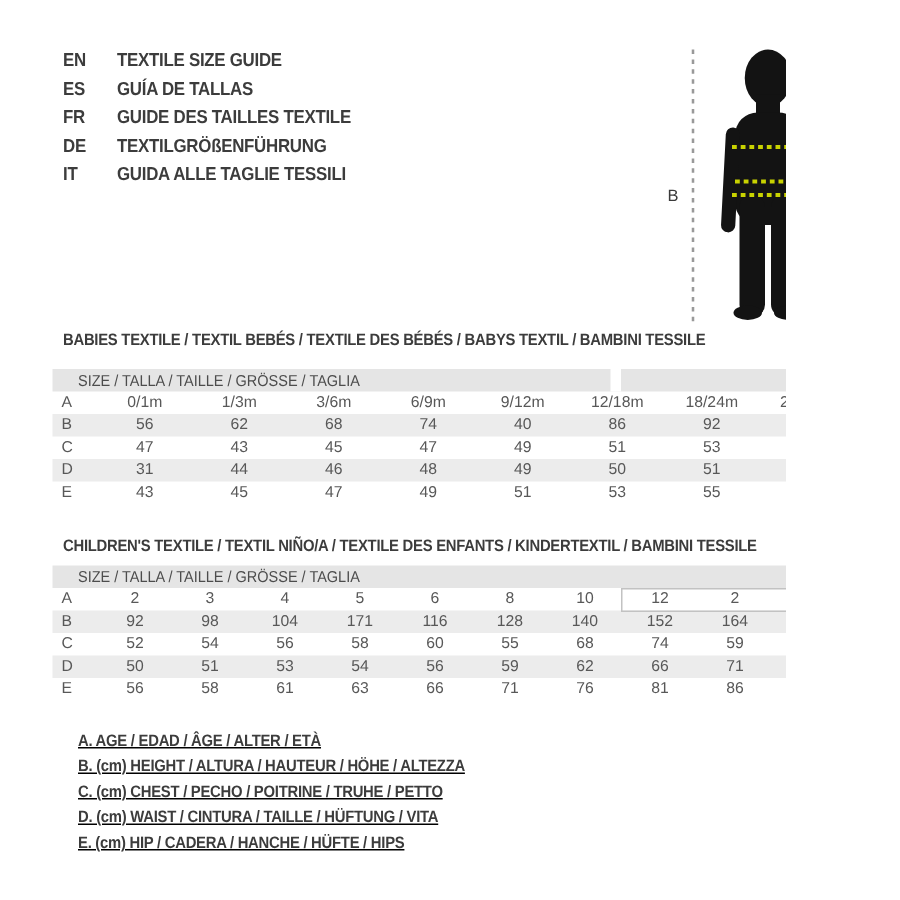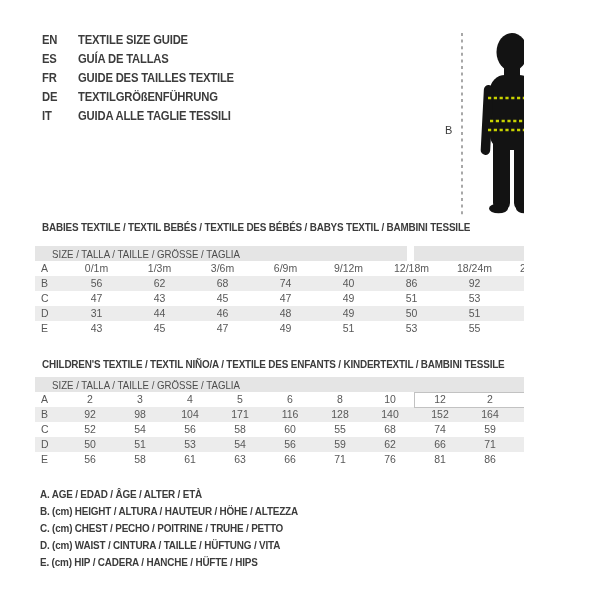--- a/index.html
+++ b/index.html
@@ -38,21 +38,21 @@
   .babies .trow   { grid-template-columns:30px repeat(8,63px); }
   .children .trow { grid-template-columns:30px repeat(9,50px); }
   .trow.alt { background:#ececec; }
   .cell { text-align:center; line-height:15px; }
   .cell.rowlabel { text-align:left; padding-left:6px; }
   .bar-gap { position:absolute; left:372px; top:0; width:7px; height:15px; background:#ffffff; }
   .sel-box { position:absolute; left:379px; top:15px; width:159px; height:16px;
              border:1px solid #c2c2c2; box-sizing:border-box; pointer-events:none; }
 
   
-  .legend-block { position:absolute; left:40px; top:488px; }
+  .legend-block { position:absolute; left:52px; top:488px;text-decoration:underline; }
   .legend-line { height:17px; font-size:11px; font-weight:700; color:#3c3c3c;
                  letter-spacing:-0.2px; white-space:nowrap;
                  transform:scaleX(0.9); transform-origin:0 50%; }
 </style>
 </head>
 <body>
 
 <div class="canvas">
 
   <div class="lang-block">

